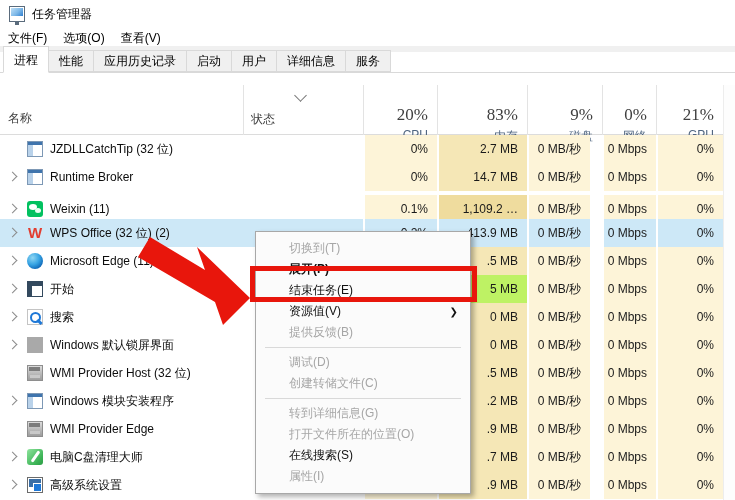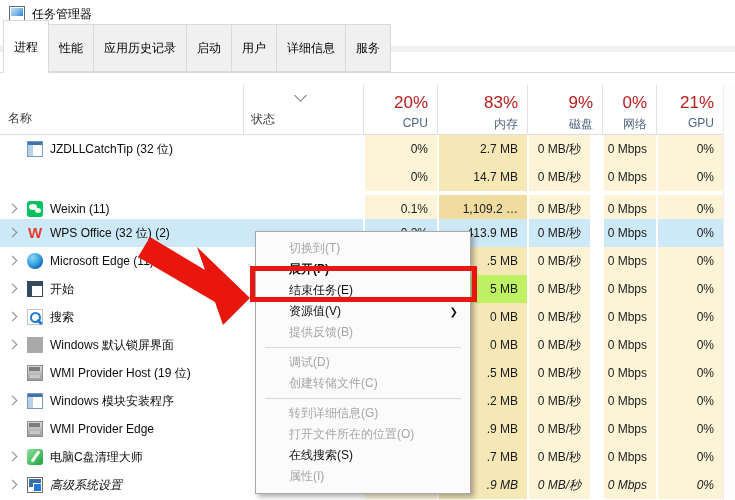--- a/index.html
+++ b/index.html
@@ -15,32 +15,32 @@
   #title{position:absolute;left:32px;top:0;height:28px;line-height:28px;font-size:12px;color:#000;}
 
   
   #menubar{position:absolute;left:0;top:28px;width:649px;height:20px;background:#fff;display:flex;align-items:center;}
   .mb-item{font-size:12px;padding:0 8px;height:20px;line-height:20px;color:#000;}
 
   
   #tabband{position:absolute;left:0;top:46px;width:735px;height:6px;background:#f0f0f0;}
   #tabstrip{position:absolute;left:0;top:46px;width:735px;height:27px;display:flex;align-items:flex-end;
             padding-left:3px;box-sizing:border-box;border-bottom:1px solid #d9d9d9;}
-  .tab{height:20px;line-height:20px;padding:13px 10px;font-size:12px;background:#f0f0f0;
+  .tab{height:20px;line-height:20px;padding:0 10px;font-size:12px;background:#f0f0f0;
        border:1px solid #d9d9d9;margin-right:-1px;box-sizing:content-box;color:#000;}
   .tab.active{height:25px;line-height:26px;background:#fff;border-bottom:1px solid #fff;margin-bottom:-1px;z-index:2;position:relative;}
 
   
   #listheader{position:absolute;left:0;top:85px;width:723px;height:50px;background:#fff;border-bottom:1px solid #dcdcdc;box-sizing:border-box;}
   #h-name{position:absolute;left:8px;bottom:7px;font-size:12px;color:#3f3f3f;}
   #h-status{position:absolute;left:243px;top:0;width:120px;height:50px;border-left:1px solid #e3e3e3;}
   #h-status .lbl{position:absolute;left:7px;bottom:7px;font-size:12px;color:#3f3f3f;}
   #sortchev{position:absolute;left:52px;top:6px;width:8px;height:8px;border-right:1.4px solid #757575;border-bottom:1.4px solid #757575;transform:rotate(45deg);}
   .usagecol{position:absolute;top:0;height:50px;border-left:1px solid #e3e3e3;text-align:right;box-sizing:border-box;padding-right:9px;}
-  .usagecol .pct{font-size:17px;color:#b91c1c;margin-top:8px;}
+  .usagecol .pct{font-size:17px;color:#404040;margin-top:20px;font-family:Liberation Serif, serif;}
   .usagecol .ulbl{font-size:12px;color:#4f6580;margin-top:3px;}
 
   
   #rows{position:absolute;left:0;top:135px;width:723px;height:365px;}
   .row{position:absolute;left:0;width:723px;height:28px;}
   .row.selected .namecell, .row.selected .cell{background:#cde8f7 !important;}
   .namecell{position:absolute;left:0;top:0;width:243px;height:28px;}
   .chev{position:absolute;left:9px;top:10px;width:6px;height:6px;border-right:1.3px solid #8a8a8a;border-top:1.3px solid #8a8a8a;transform:rotate(45deg);}
   .pname{position:absolute;left:50px;top:0;height:28px;line-height:28px;font-size:12px;color:#0d0d0d;white-space:nowrap;}
   .cell{position:absolute;top:0;height:28px;line-height:28px;font-size:12px;text-align:right;
@@ -155,20 +155,25 @@
           <span class="pname">JZDLLCatchTip (32 位)</span>
         </div>
         <div class="cell c-status"></div>
         <div class="cell c-cpu" style="background: rgb(253, 244, 216);">0%</div>
         <div class="cell c-mem" style="background: rgb(245, 231, 182);">2.7 MB</div>
         <div class="cell c-disk" style="background: rgb(253, 244, 216);">0 MB/秒</div>
         <div class="cell c-net" style="background: rgb(253, 244, 216);">0 Mbps</div>
         <div class="cell c-gpu" style="background: rgb(253, 244, 216);">0%</div>
       </div>
       <div class="row" style="top: 28px;">
+        <div class="namecell">
+          <span class="chev"></span>
+          <span class="pic window-icon"></span>
+          <span class="pname">Runtime Broker</span>
+        </div>
         <div class="cell c-status"></div>
         <div class="cell c-cpu" style="background: rgb(253, 244, 216);">0%</div>
         <div class="cell c-mem" style="background: rgb(245, 231, 182);">14.7 MB</div>
         <div class="cell c-disk" style="background: rgb(253, 244, 216);">0 MB/秒</div>
         <div class="cell c-net" style="background: rgb(253, 244, 216);">0 Mbps</div>
         <div class="cell c-gpu" style="background: rgb(253, 244, 216);">0%</div>
       </div>
       <div class="row" style="top: 60px;">
         <div class="namecell">
           <span class="chev"></span>
@@ -243,21 +248,21 @@
         <div class="cell c-status"></div>
         <div class="cell c-cpu" style="background: rgb(253, 244, 216);"></div>
         <div class="cell c-mem" style="background: rgb(245, 231, 182);">0 MB</div>
         <div class="cell c-disk" style="background: rgb(253, 244, 216);">0 MB/秒</div>
         <div class="cell c-net" style="background: rgb(253, 244, 216);">0 Mbps</div>
         <div class="cell c-gpu" style="background: rgb(253, 244, 216);">0%</div>
       </div>
       <div class="row" style="top: 224px;">
         <div class="namecell">
           <span class="pic wmi-icon"></span>
-          <span class="pname">WMI Provider Host (19 位)</span>
+          <span class="pname">WMI Provider Host (32 位)</span>
         </div>
         <div class="cell c-status"></div>
         <div class="cell c-cpu" style="background: rgb(253, 244, 216);"></div>
         <div class="cell c-mem" style="background: rgb(245, 231, 182);">.5 MB</div>
         <div class="cell c-disk" style="background: rgb(253, 244, 216);">0 MB/秒</div>
         <div class="cell c-net" style="background: rgb(253, 244, 216);">0 Mbps</div>
         <div class="cell c-gpu" style="background: rgb(253, 244, 216);">0%</div>
       </div>
       <div class="row" style="top: 252px;">
         <div class="namecell">
@@ -290,21 +295,21 @@
           <span class="pic cleaner-icon"></span>
           <span class="pname">电脑C盘清理大师</span>
         </div>
         <div class="cell c-status"></div>
         <div class="cell c-cpu" style="background: rgb(253, 244, 216);"></div>
         <div class="cell c-mem" style="background: rgb(245, 231, 182);">.7 MB</div>
         <div class="cell c-disk" style="background: rgb(253, 244, 216);">0 MB/秒</div>
         <div class="cell c-net" style="background: rgb(253, 244, 216);">0 Mbps</div>
         <div class="cell c-gpu" style="background: rgb(253, 244, 216);">0%</div>
       </div>
-      <div class="row" style="top: 336px; font-style: italic;">
+      <div class="row" style="top: 336px;">
         <div class="namecell">
           <span class="chev"></span>
           <span class="pic sysprops-icon"></span>
           <span class="pname">高级系统设置</span>
         </div>
         <div class="cell c-status"></div>
         <div class="cell c-cpu" style="background: rgb(253, 244, 216);"></div>
         <div class="cell c-mem" style="background: rgb(245, 231, 182);">.9 MB</div>
         <div class="cell c-disk" style="background: rgb(253, 244, 216);">0 MB/秒</div>
         <div class="cell c-net" style="background: rgb(253, 244, 216);">0 Mbps</div>

